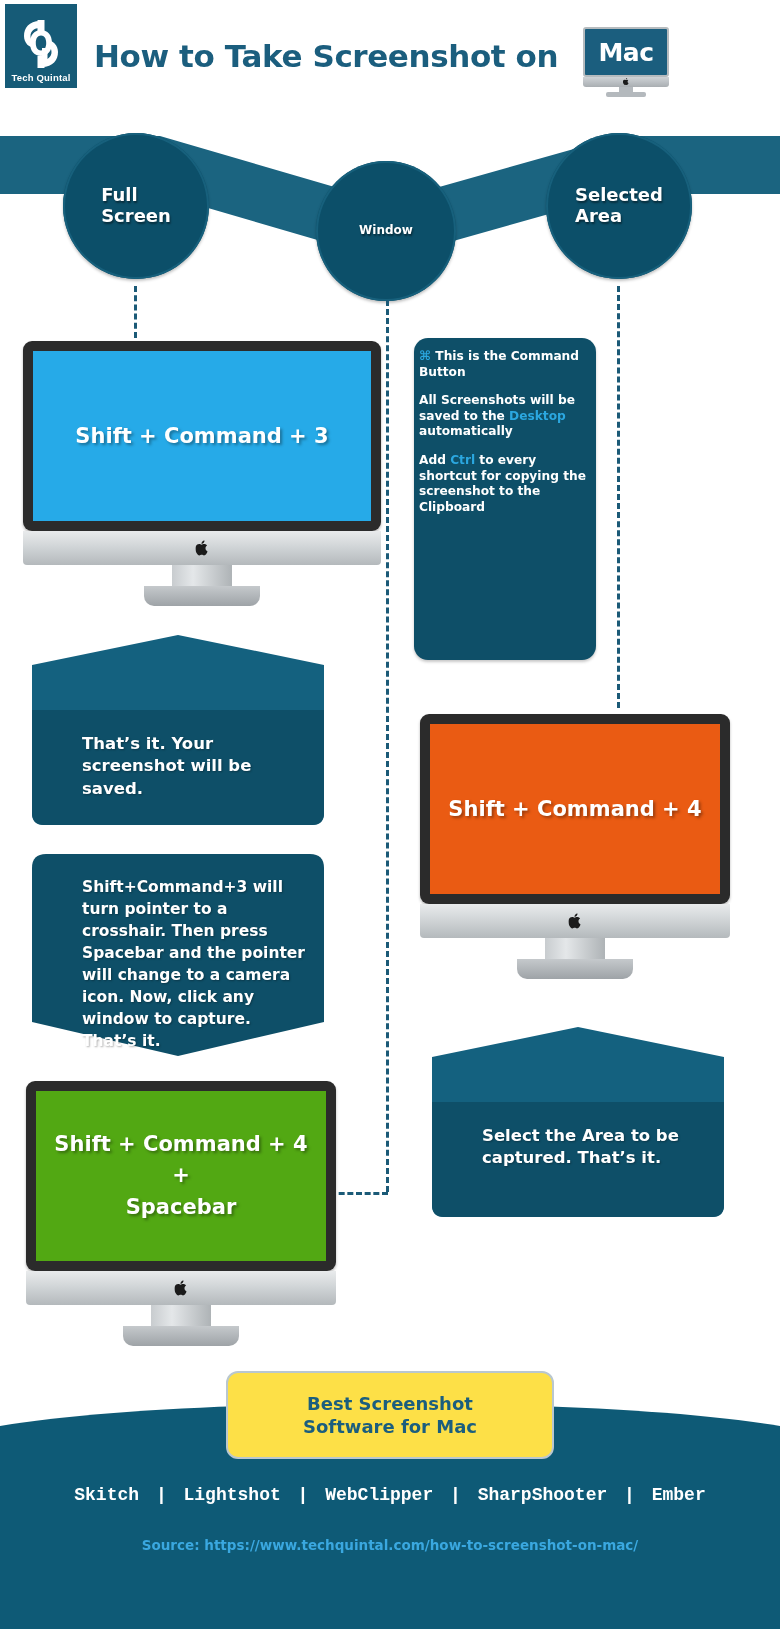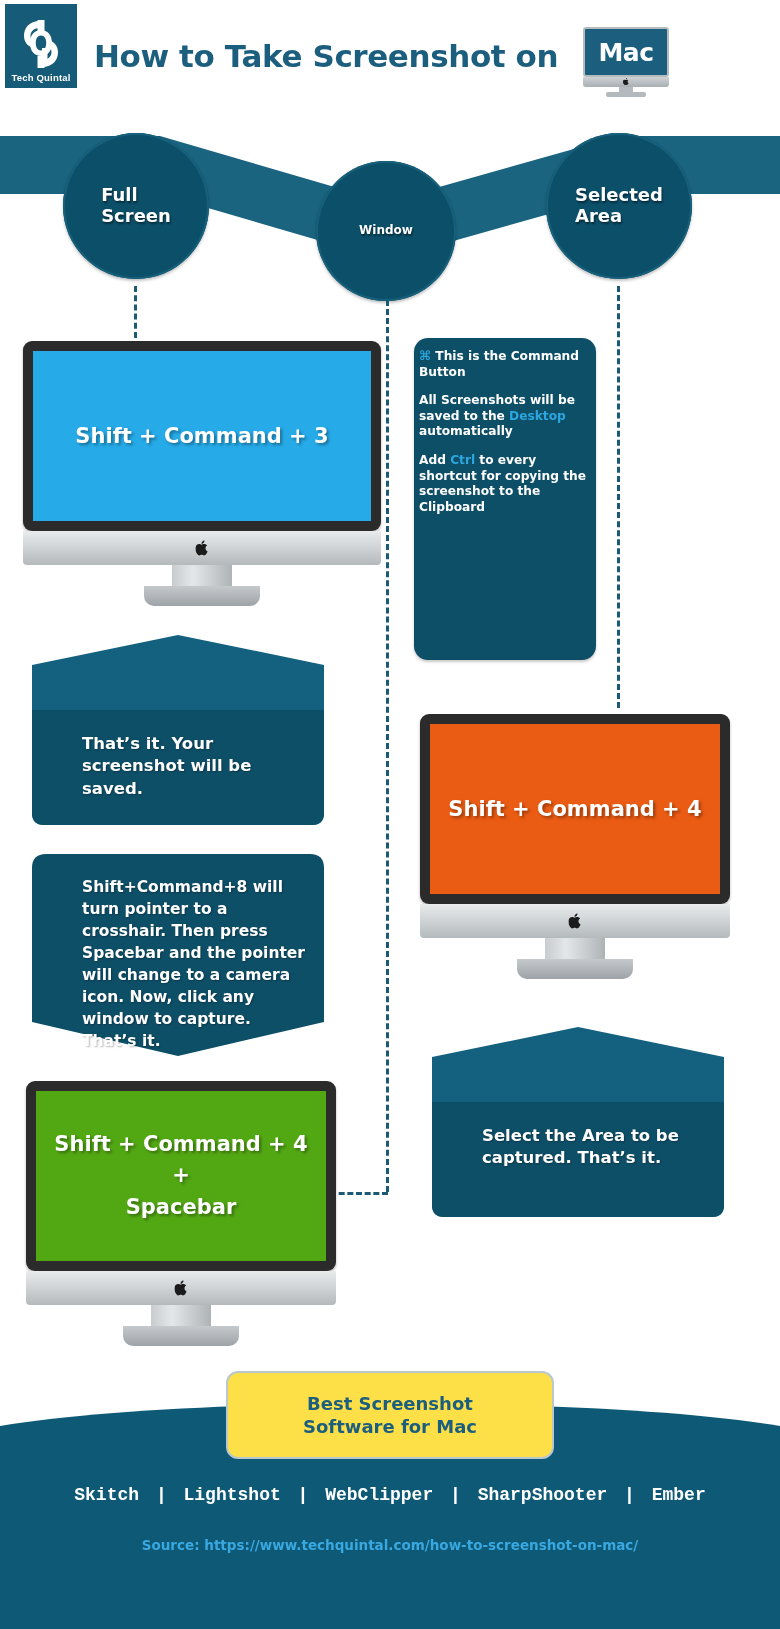--- a/index.html
+++ b/index.html
@@ -301,21 +301,21 @@
       <path d="M0,30 L146,0 L292,30 L292,178 Q292,190 280,190 L12,190 Q0,190 0,178 Z" fill="#14617f"></path>
       <path d="M0,75 L292,75 L292,178 Q292,190 280,190 L12,190 Q0,190 0,178 Z" fill="#0e4f68"></path>
     </svg>
     <div class="txt" style="top:98px;left:18px;right:18px;font-size:16.5px;line-height:1.35;">That’s it. Your screenshot will be saved.</div>
   </div>
 
   <div class="banner" style="left:32px;top:854px;width:292px;height:202px;">
     <svg viewBox="0 0 292 202" preserveAspectRatio="none" style="width:292px;height:202px;display:block;">
       <path d="M14,0 L278,0 Q292,0 292,14 L292,168 L146,202 L0,168 L0,14 Q0,0 14,0 Z" fill="#0e4f68"></path>
     </svg>
-    <div class="txt" style="top:22px;left:18px;right:18px;font-size:15.5px;line-height:1.42;">Shift+Command+8 will turn pointer to a crosshair. Then press Spacebar and the pointer will change to a camera icon. Now, click any window to capture. That’s it.</div>
+    <div class="txt" style="top:22px;left:18px;right:18px;font-size:15.5px;line-height:1.42;">Shift+Command+3 will turn pointer to a crosshair. Then press Spacebar and the pointer will change to a camera icon. Now, click any window to capture. That’s it.</div>
   </div>
 
   <div class="imac" id="imac-window" style="left:26px;top:1081px;width:310px;height:250px;">
     <div class="bezel" style="height:190px;">
       <div class="screen" id="scr-window" style="background:#52A813;font-size:21px;line-height:1.5;">
         <div>Shift + Command + 4</div>
         <div>+</div>
         <div>Spacebar</div>
       </div>
     </div>

